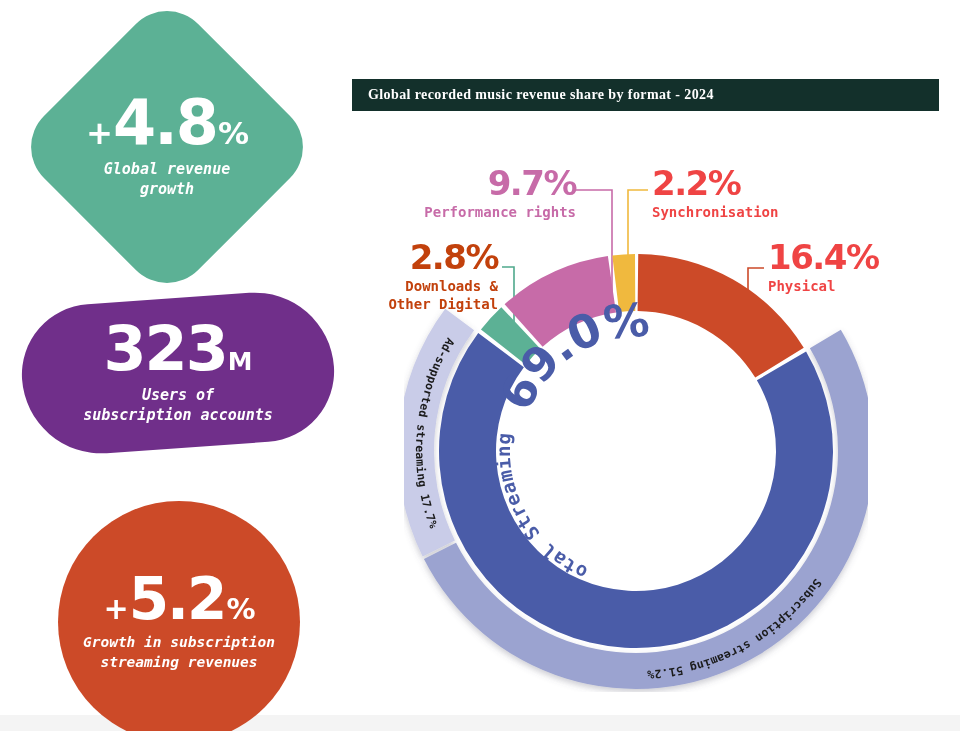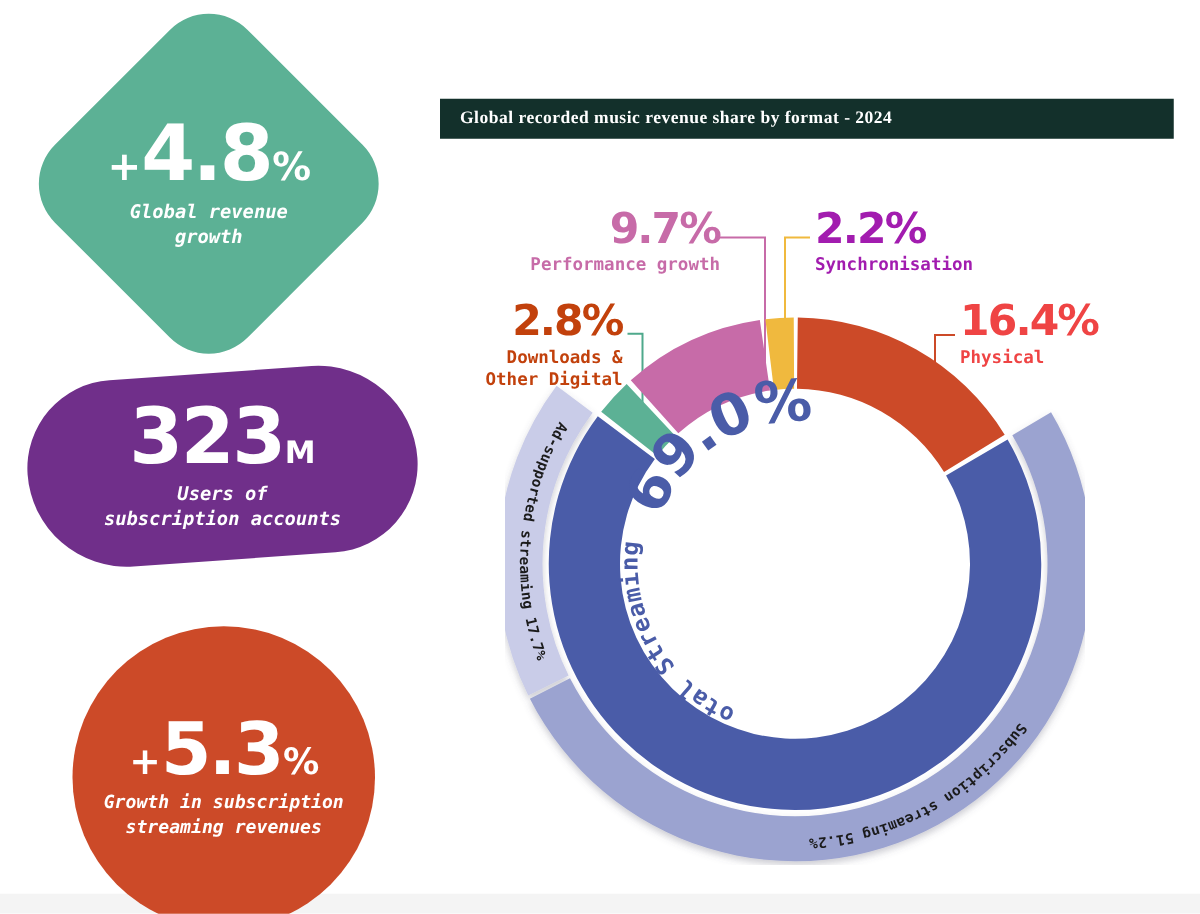--- a/index.html
+++ b/index.html
@@ -211,21 +211,21 @@
       <div class="stat-caption">Users of
 subscription accounts</div>
     </div>
   </div>
 
   <div class="stat-shape" id="shape-subs">
     <div class="bg" style="background: rgb(204, 74, 40);"></div>
     <div class="stat-inner">
       <div class="big-number">
         <span class="plus">+</span>
-          <span>5.3</span>
+          <span>5.2</span>
           <span class="unit">%</span>
       </div>
       <div class="stat-caption">Growth in subscription
 streaming revenues</div>
     </div>
   </div>
 
   <div id="chart-title-bar" style="background: rgb(19, 48, 43);">
     <span class="t" style="color: rgb(255, 255, 255);">Global recorded music revenue share by format - 2024</span>
   </div>
@@ -236,24 +236,24 @@
 
     <path d="M648,190 L628,190 L628,298" fill="none" stroke="#f0b93e" stroke-width="1.6"></path>
 
     <path d="M502,267 L514,267 L514,330" fill="none" stroke="#4fa98c" stroke-width="1.6"></path>
 
     <path d="M764,268 L748,268 L748,300" fill="none" stroke="#cc4a28" stroke-width="1.6"></path>
   </svg>
 
   <div class="callout" id="co-perf" style="color: rgb(199, 107, 168);">
     <div class="pct">9.7%</div>
-    <div class="lbl">Performance growth</div>
-  </div>
-
-  <div class="callout" id="co-sync" style="color: #a21caf;">
+    <div class="lbl">Performance rights</div>
+  </div>
+
+  <div class="callout" id="co-sync" style="color: #ef4444;">
     <div class="pct">2.2%</div>
     <div class="lbl">Synchronisation</div>
   </div>
 
   <div class="callout" id="co-down" style="color: #c2410c;">
     <div class="pct">2.8%</div>
     <div class="lbl">Downloads &amp;
 Other Digital</div>
   </div>
 

